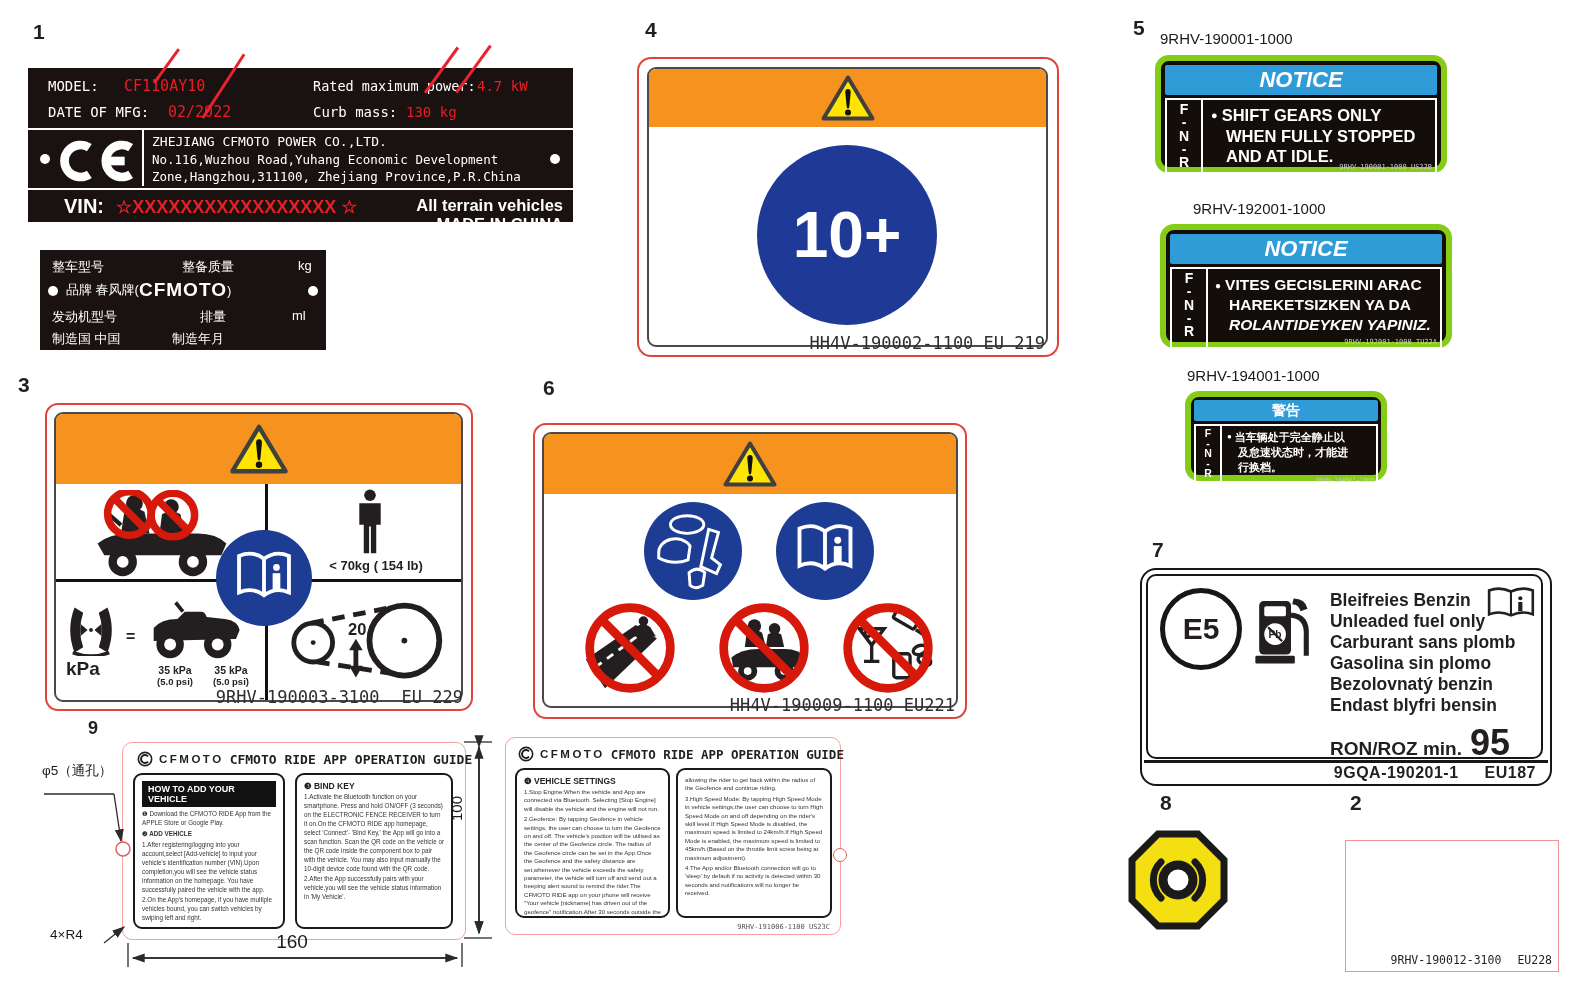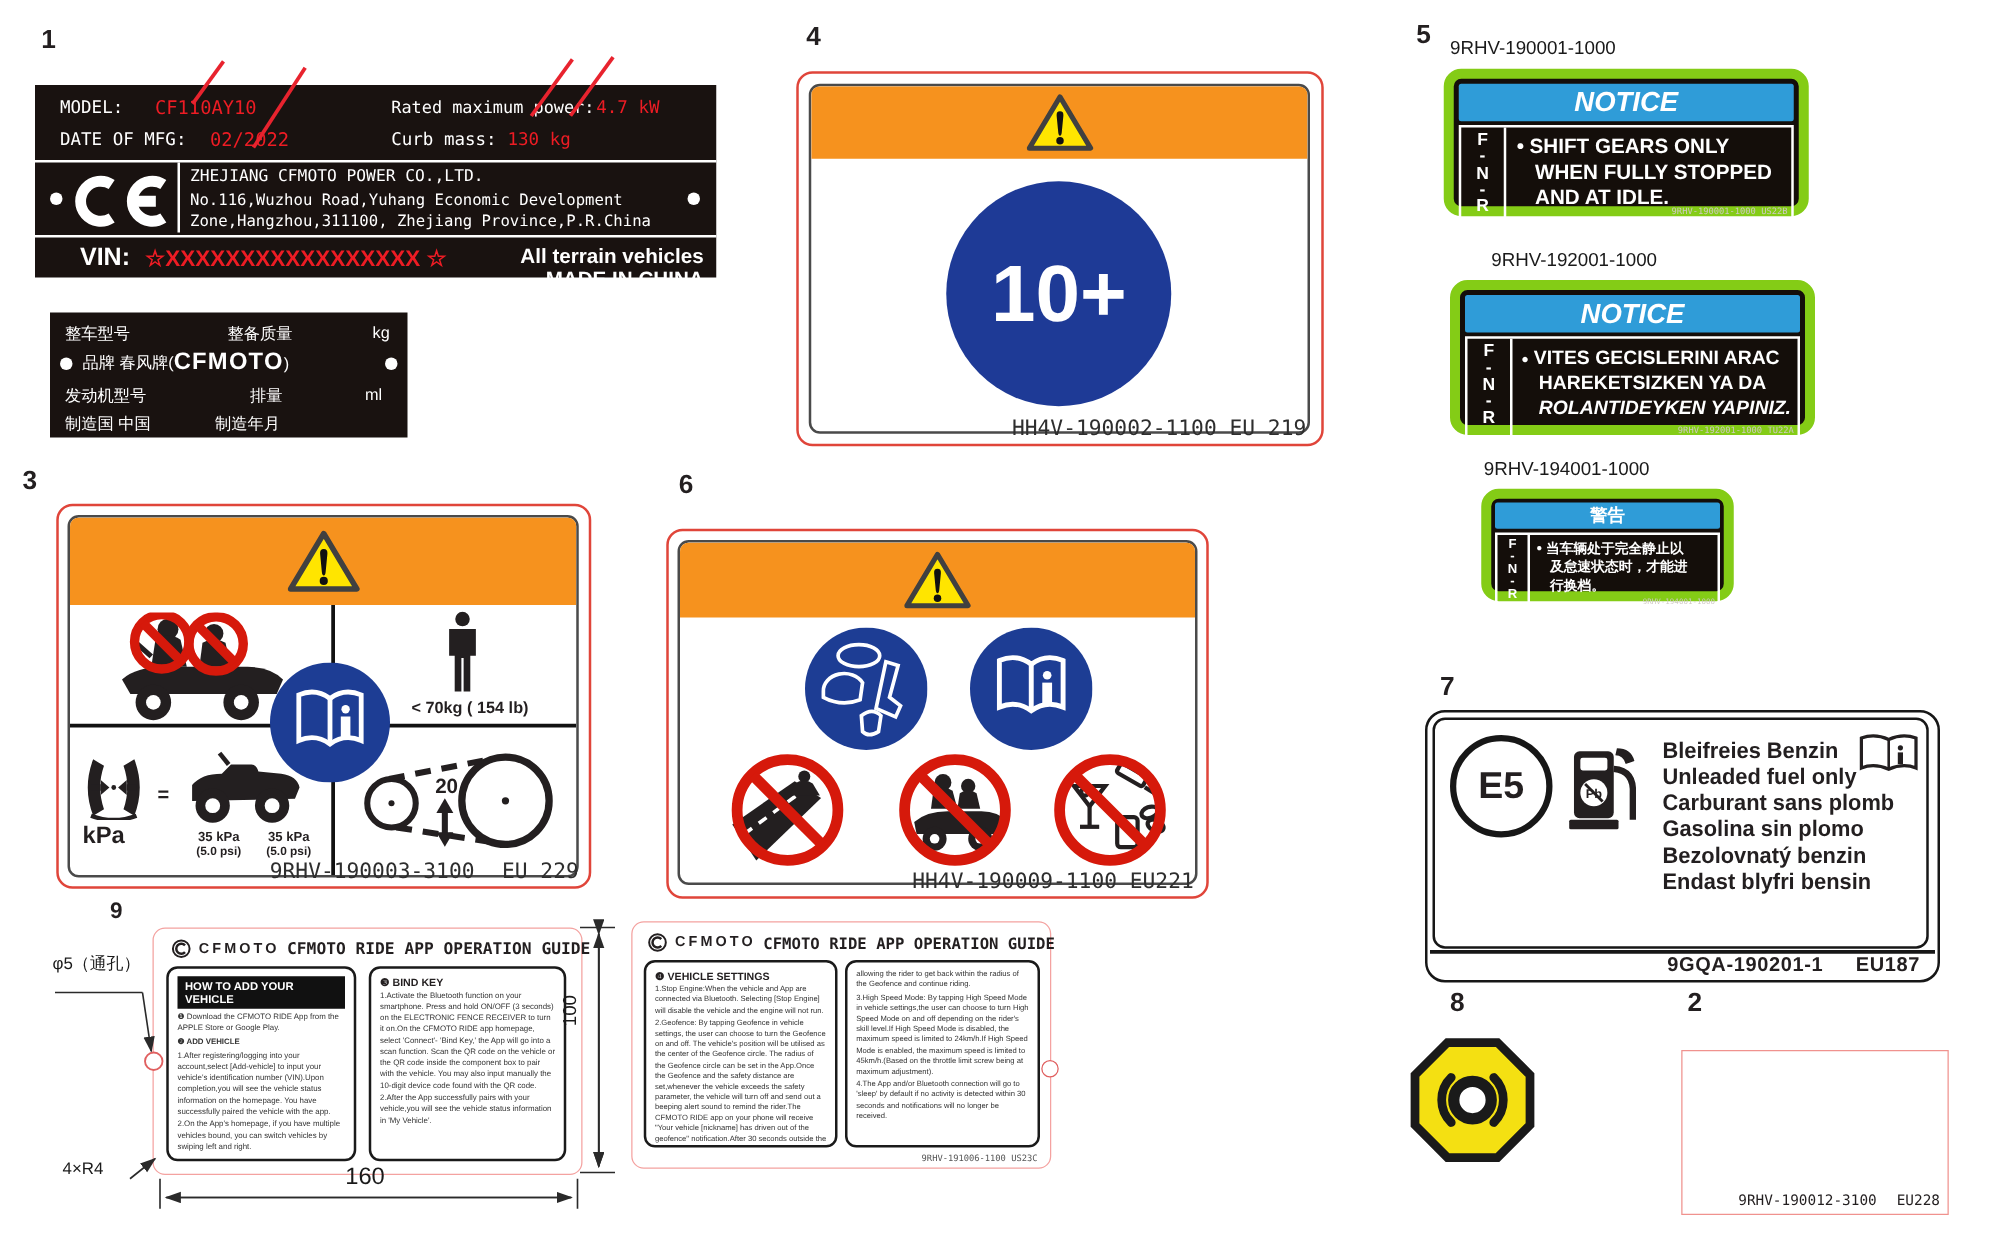--- a/index.html
+++ b/index.html
@@ -17,21 +17,21 @@
   .slash{position:absolute;width:2.5px;background:#e8232e;transform-origin:center;}
   .vinrow{font-family:"Liberation Sans",sans-serif;font-weight:bold;}
   .atv-right{position:absolute;right:10px;top:128px;text-align:right;font-family:"Liberation Sans",sans-serif;
              font-weight:bold;font-size:16.5px;line-height:1.15;}
   
   .warn{position:absolute;border:2px solid #e0453a;border-radius:13px;background:#fff;}
   .warn-inner{position:absolute;border:2.5px solid #4a4a4a;border-radius:9px;overflow:hidden;background:#fff;}
   .warn-head{background:#f6921e;display:flex;align-items:center;justify-content:center;}
   .codeline{position:absolute;font-family:"DejaVu Sans Mono",monospace;color:#2e2e2e;font-size:17px;display:flex;gap:22px;}
   
-  .notice{position:absolute;background:#140e0a;border:8px solid #84cc16;border-radius:14px;padding:4px;box-sizing:border-box;}
+  .notice{position:absolute;background:#140e0a;border:6px solid #84cc16;border-radius:14px;padding:4px;box-sizing:border-box;}
   .nbanner{background:#2f9cd8;color:#fff;font-weight:bold;font-style:italic;text-align:center;border-radius:2px;}
   .nbody{display:flex;border:2px solid #fff;margin-top:3px;position:relative;}
   .fnr{color:#fff;font-weight:bold;text-align:center;border-right:2px solid #fff;white-space:pre-line;line-height:0.95;padding-top:3px;}
   .ntext{color:#fff;font-weight:bold;position:relative;}
   .tiny{position:absolute;color:#cfc9c4;font-size:7px;font-family:"DejaVu Sans Mono",monospace;}
   
   .fuel{position:absolute;border:2.5px solid #171717;border-radius:16px;background:#fff;}
   .fuel-inner{position:absolute;border:2.5px solid #171717;border-radius:10px;}
   .ecirc{position:absolute;border:5px solid #171717;border-radius:50%;display:flex;align-items:center;justify-content:center;font-weight:bold;}
   .fuel-lines{position:absolute;font-weight:bold;font-size:18px;line-height:1.17;transform:scaleX(.97);transform-origin:left top;white-space:nowrap;}
@@ -115,21 +115,21 @@
       <span style="font-size:13px;">)</span>
     </div>
     <div class="dot" style="left:268px;top:36px;"></div>
     <span class="abs" style="left:12px;top:58px;font-size:13px;">发动机型号</span>
     <span class="abs" style="left:160px;top:58px;font-size:13px;">排量</span>
     <span class="abs" style="left:252px;top:58px;font-size:13px;">ml</span>
     <span class="abs" style="left:12px;top:80px;font-size:13px;">制造国 中国</span>
     <span class="abs" style="left:132px;top:80px;font-size:13px;">制造年月</span>
   </div>
 
-  <div class="warn" style="left:637px;top:57px;width:418px;height:296px;">
+  <div class="warn" style="left:637px;top:57px;width:418px;height:296px;border-radius:14px;">
     <div class="warn-inner" style="left:8px;top:8px;width:397px;height:276px;">
       <div class="warn-head" style="height:58px;">
         <svg width="56" height="48" viewBox="0 0 110 96">
           <path d="M55 7 L104 89 L6 89 Z" fill="#ffe500" stroke="#404040" stroke-width="8" stroke-linejoin="round"></path>
           <path d="M55 30 q6 0 5.4 7 l-2.6 27 q-.4 5 -2.8 5 q-2.4 0 -2.8 -5 l-2.6 -27 q-.6 -7 5.4 -7 Z" fill="#111"></path>
           <circle cx="55" cy="77" r="6" fill="#111"></circle>
         </svg>
       </div>
       <div class="abs" style="left:108px;top:76px;width:180px;height:180px;border-radius:50%;background:#1e3a96;display:flex;align-items:center;justify-content:center;">
         <span style="color:#fff;font-size:64px;font-weight:bold;">10+</span>
@@ -404,20 +404,24 @@
       <div>Gasolina sin plomo</div>
       <div>Bezolovnatý benzin</div>
       <div>Endast blyfri bensin</div>
     </div>
     <svg class="abs" style="right:12px;top:14px;" width="52" height="40" viewBox="0 0 100 72">
       <path d="M6 10 q20 -8 42 2 q22 -10 42 -2 l0 46 q-20 -8 -42 2 q-22 -10 -42 -2 Z" fill="#fff" stroke="#231f20" stroke-width="5"></path>
       <line x1="48" y1="12" x2="48" y2="58" stroke="#231f20" stroke-width="4"></line>
       <circle cx="66" cy="25" r="4" fill="#231f20"></circle>
       <rect x="62" y="32" width="8" height="18" fill="#231f20"></rect>
     </svg>
+    <div class="ronrow" style="left:188px;top:152px;">
+      <span style="font-size:19px;">RON/ROZ min.</span>
+      <span style="font-size:36px;">95</span>
+    </div>
     <div class="abs" style="left:2px;right:2px;top:190px;height:2.5px;background:#171717;"></div>
     <div class="abs" style="right:14px;top:194px;display:flex;gap:26px;font-weight:bold;font-size:16px;letter-spacing:.5px;">
       <span>9GQA-190201-1</span>
       <span>EU187</span>
     </div>
   </div>
 
   <svg class="abs" style="left:1128px;top:830px;" width="100" height="100" viewBox="0 0 100 100">
     <polygon points="30,4 70,4 96,30 96,70 70,96 30,96 4,70 4,30" fill="#f4e012" stroke="#1a1a1a" stroke-width="7"></polygon>
     <circle cx="50" cy="50" r="15" fill="#fff" stroke="#1a1a1a" stroke-width="9"></circle>

